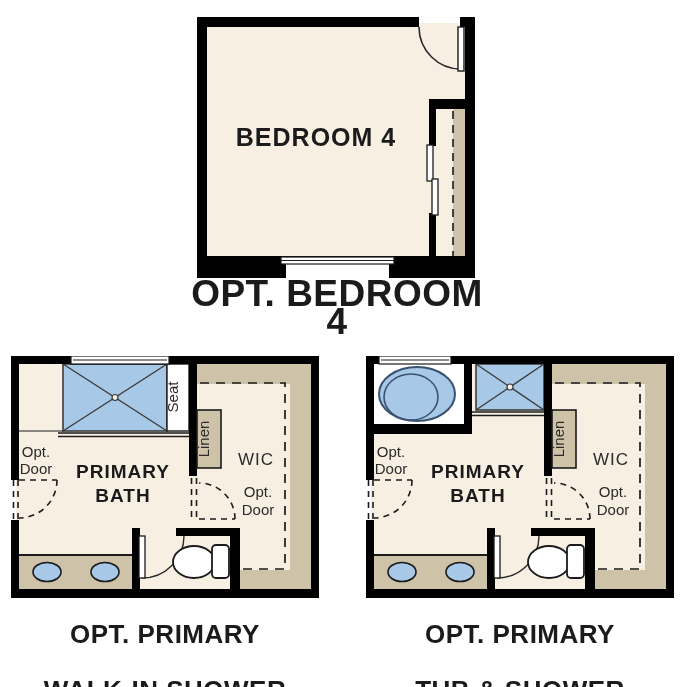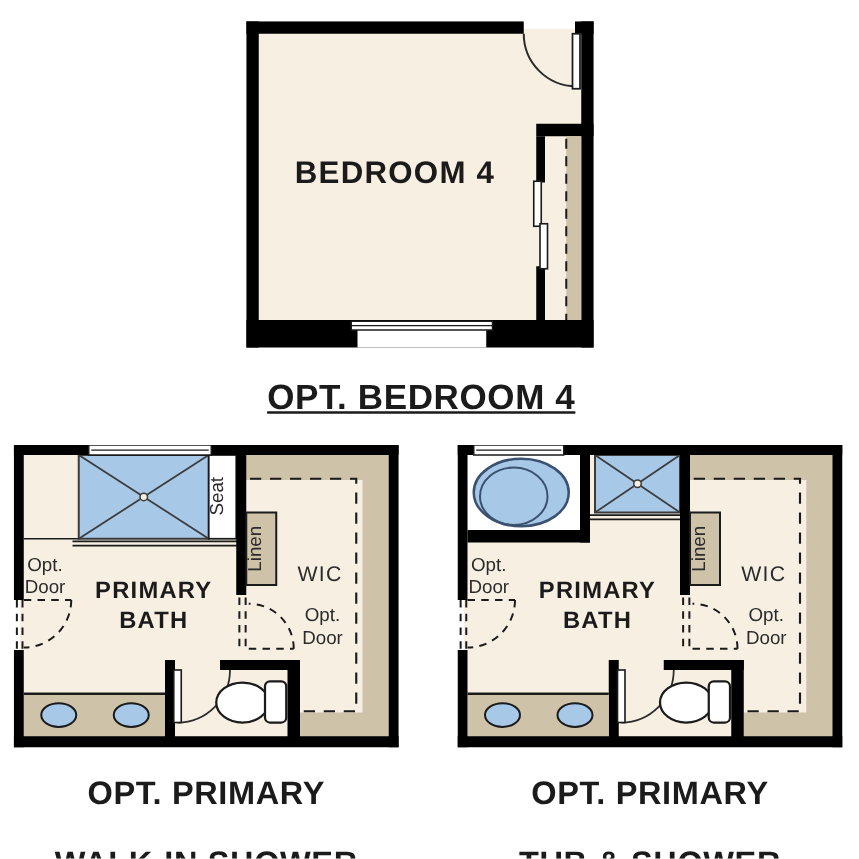--- a/index.html
+++ b/index.html
@@ -49,21 +49,21 @@
 
       <g>
         <rect x="89" y="242" width="103" height="19" fill="#ffffff"></rect>
         <rect x="84" y="240" width="113" height="7" fill="#ffffff" stroke="#1b1b1b" stroke-width="1.2"></rect>
         <line x1="84" y1="243.5" x2="197" y2="243.5" stroke="#1b1b1b" stroke-width="1"></line>
       </g>
 
       <text x="119" y="129" text-anchor="middle" class="big-lbl">BEDROOM 4</text>
     </svg>
   </div>
-  <div class="caption" style="left:187px;top:304px;width:300px;font-size:28px;text-decoration:underline;">OPT. BEDROOM 4</div>
+  <div class="caption" style="left:187px;top:280px;width:300px;font-size:37px;">OPT. BEDROOM 4</div>
 
   <div class="plan" style="left:11px;top:356px;width:308px;height:242px;">
     <svg width="308" height="242" viewBox="0 0 308 242">
 
       <rect x="5" y="5" width="298" height="232" fill="#f7efe2"></rect>
 
       <g fill="#cec2a8">
         <rect x="184" y="8" width="118" height="20"></rect>
         <rect x="279" y="8" width="23" height="226"></rect>
         <rect x="229" y="214" width="73" height="20"></rect>

